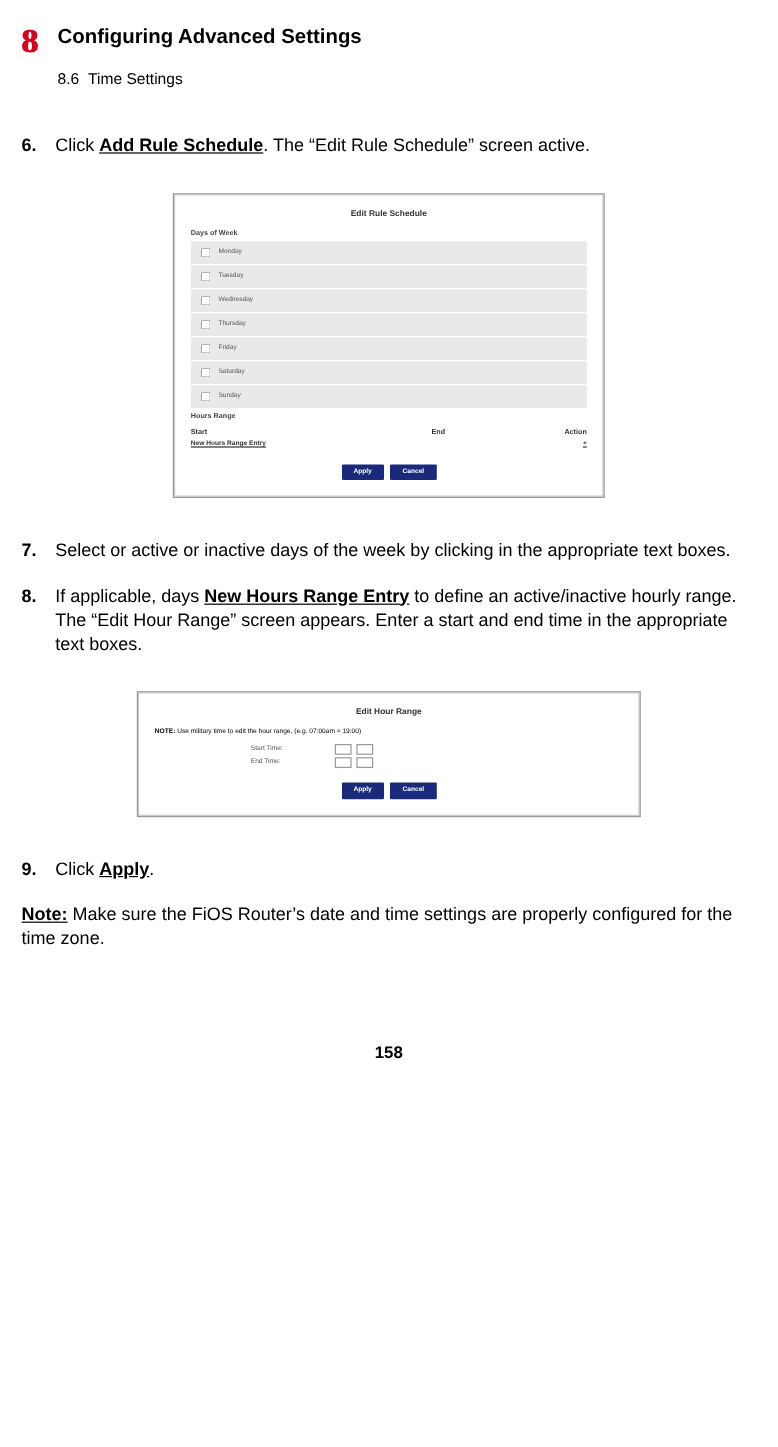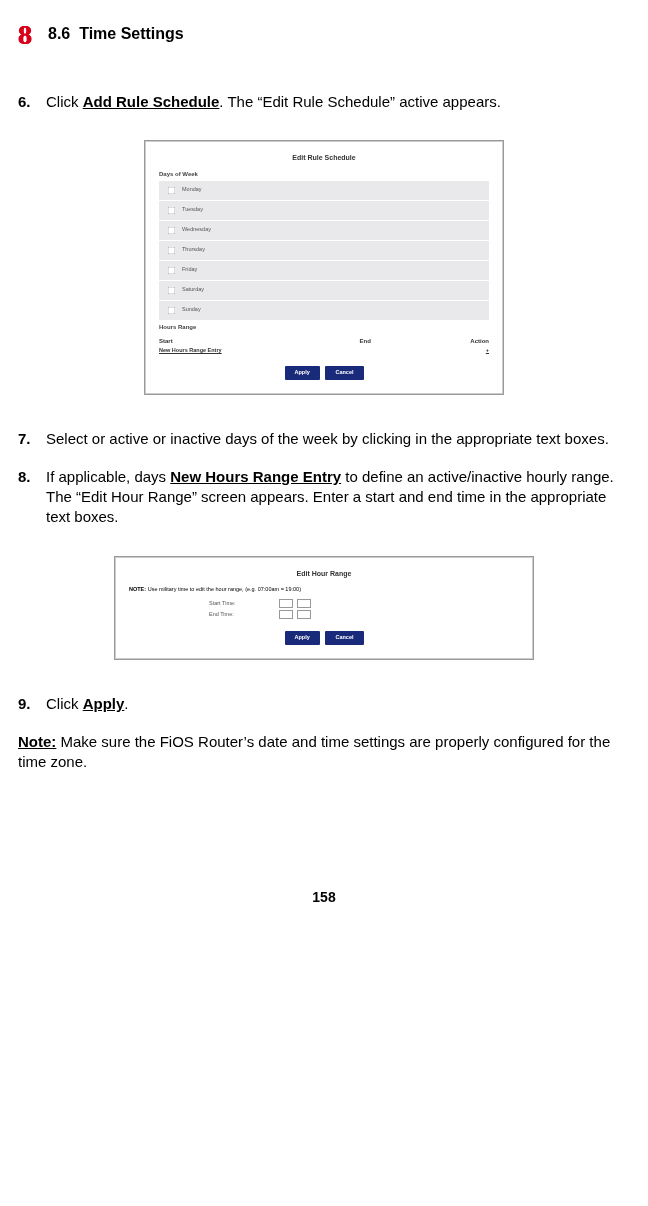--- a/index.html
+++ b/index.html
@@ -17,21 +17,21 @@
     color: #d8001a;
     font-weight: 900;
     font-size: 28px;
     margin-right: 16px;
     margin-top:-4px;
     font-family: Georgia, serif;
     text-shadow: 0.5px 0 #d8001a, -0.5px 0 #d8001a;
   }
   .chapter-titles { display:flex; flex-direction:column; }
   .chapter-title { font-weight: 900; font-size: 17px; }
-  .section-title { font-weight: 700; font-size: 16px; margin-top:3px;}
+  .section-title { font-weight: 400; font-size: 13px; margin-top:14px;}
   .step { display:flex; margin: 0 0 18px 0; }
   .step-num { font-weight:700; min-width:28px; padding-right:6px; }
   .step-text { flex:1; }
   .bold { font-weight:700;text-decoration:underline; }
   .figure {
     border: 1px solid #999;
     margin: 28px auto 34px auto;
     padding: 12px 14px 14px 14px;
     width: 360px;
     font-size: 6px;
@@ -63,39 +63,40 @@
     font-weight:700;
     padding:3px 10px;
     margin:0 2px;
     border-radius:1px;
   }
   .note-line { font-size:5.5px; margin-bottom:6px;}
   .note-line b{font-weight:700;}
   .hr-row { display:flex; align-items:center; font-size:5.5px; margin:2px 0 2px 80px; color:#555;}
   .hr-row .lbl{ width:70px; }
   .hr-row .boxes input { width:14px; height:9px; font-size:5px; padding:0; margin-right:4px; border:1px solid #999;}
-  .page-num { text-align:center; font-weight:700; font-size:14px; margin-top:115px; }
+  .page-num { text-align:center; font-weight:700; font-size:14px; margin-top:75px; }
   .step7 { margin-top: 0; }
 </style>
 </head>
 <body>
 
 <div class="chapter-header">
   <div class="chapter-num">8</div>
   <div class="chapter-titles">
+    <div class="chapter-title">Configuring Advanced Settings</div>
     <div class="section-title">
       <span>8.6</span>&nbsp;&nbsp;<span>Time Settings</span>
     </div>
   </div>
 </div>
 
 <div class="step">
   <div class="step-num">6.</div>
   <div class="step-text">
-    <span>Click </span><span class="bold">Add Rule Schedule</span><span>. The “Edit Rule Schedule” active appears.</span>
+    <span>Click </span><span class="bold">Add Rule Schedule</span><span>. The “Edit Rule Schedule” screen active.</span>
   </div>
 </div>
 
 <div class="figure">
   <div class="fig-title">Edit Rule Schedule</div>
   <div class="fig-subhead">Days of Week</div>
   <div id="days-container">
       <div class="dayrow">
         <input type="checkbox" style="">
         <span>Monday</span>

